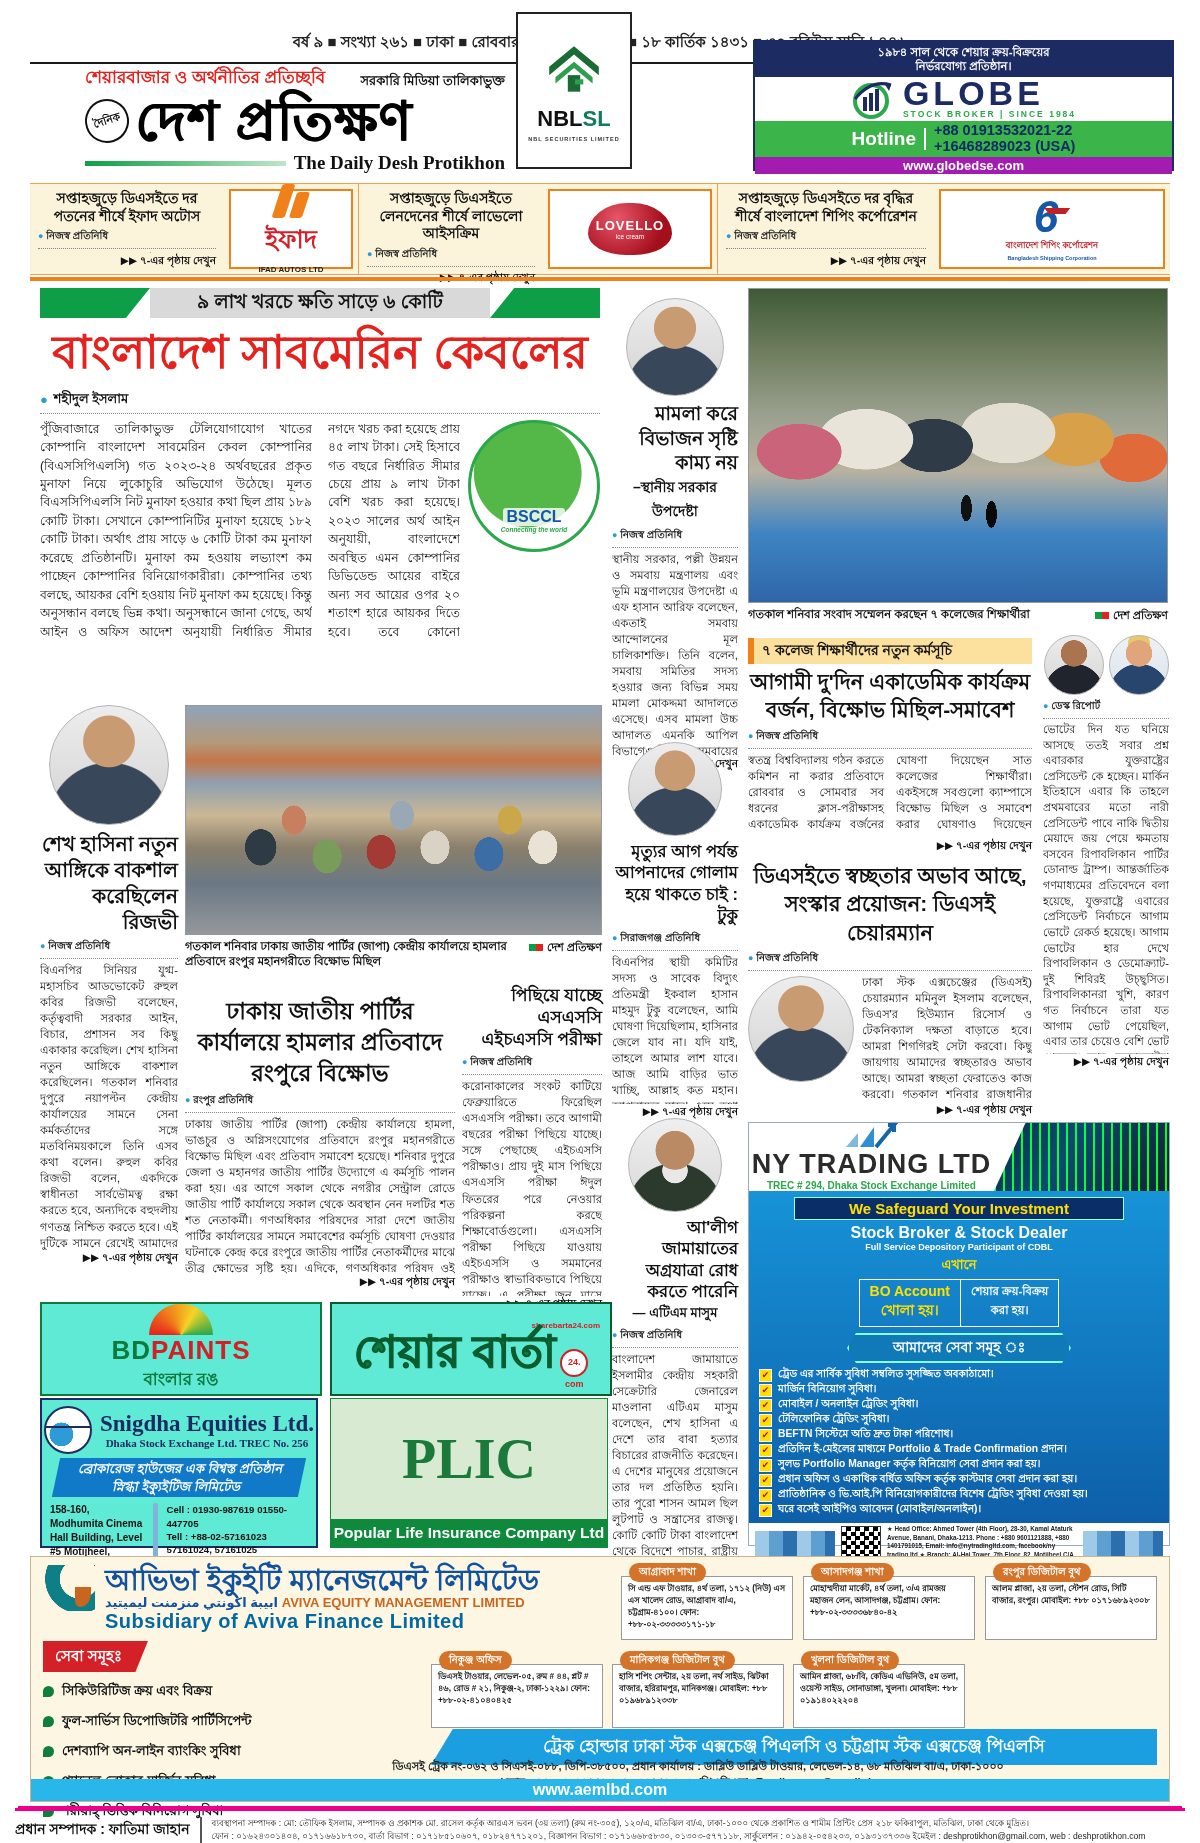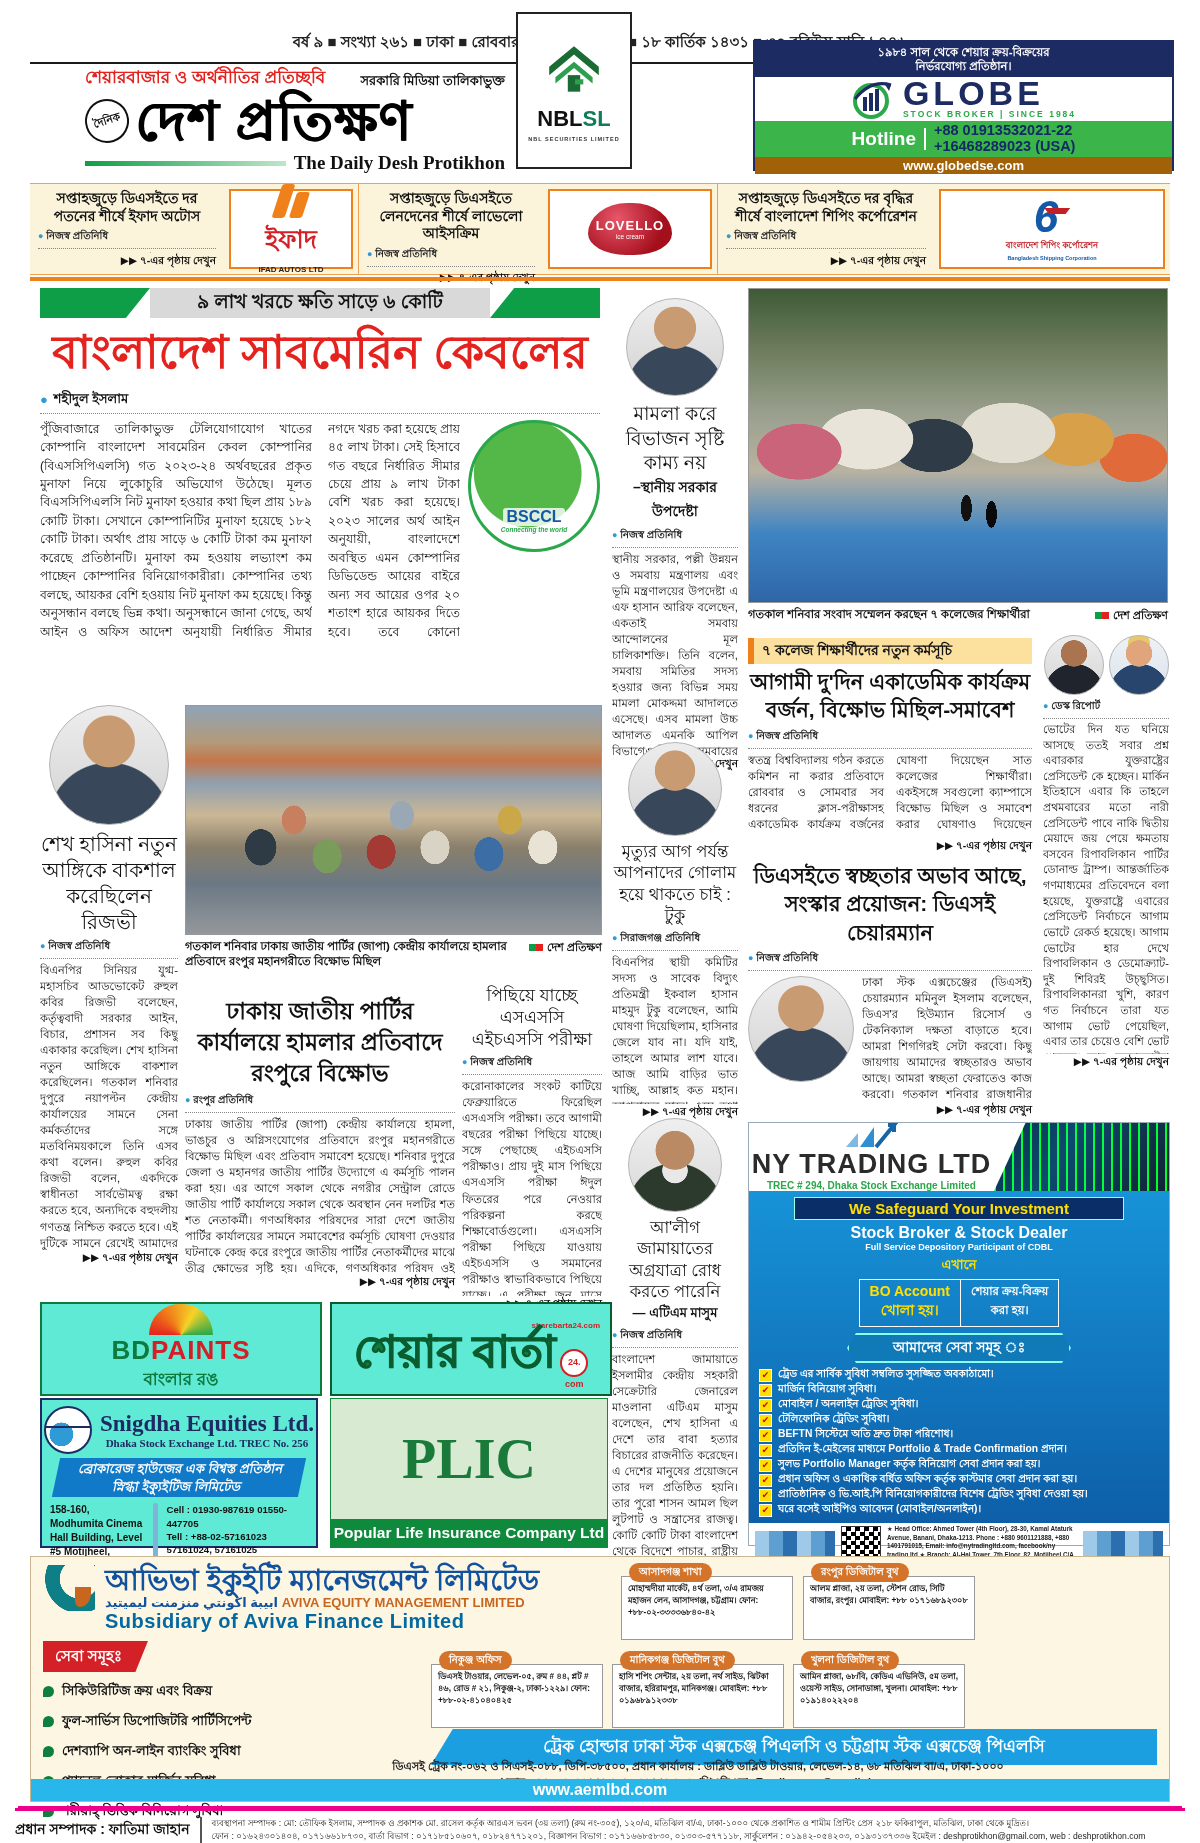--- a/index.html
+++ b/index.html
@@ -23,21 +23,21 @@
   .nbl-name span{color:#0f7c5a;}
   .nbl-sub{font-size:5.5px;letter-spacing:1px;color:#333;font-weight:bold;}
   .globe{border:2px solid #1d2b63;display:flex;flex-direction:column;background:#fff;}
   .globe-top{background:#1d2b63;color:#fff;text-align:center;font-size:11.5px;font-weight:bold;line-height:1.25;padding:3px 2px;}
   .globe-mid{flex:1;display:flex;align-items:center;justify-content:center;gap:8px;}
   .globe-word{color:#1d2b63;font-size:34px;font-weight:900;letter-spacing:4px;line-height:.9;}
   .globe-tag{color:#2aa84a;font-size:8.5px;font-weight:bold;letter-spacing:2px;}
   .globe-bar{background:#3bb54a;display:flex;align-items:center;justify-content:center;gap:8px;padding:2px 0;}
   .hotline{color:#fff;font-size:19px;font-weight:900;border-right:2px solid #fff;padding-right:8px;}
   .globe-phones{color:#122a66;font-size:14.5px;font-weight:900;line-height:1.1;}
-  .globe-web{background:#a16207;color:#fff;text-align:center;font-size:13px;font-weight:900;padding:1px 0;}
+  .globe-web{background:#a21caf;color:#fff;text-align:center;font-size:13px;font-weight:900;padding:1px 0;}
   
   .strip{background:#fcf4da;border-top:1px solid #f0a050;border-bottom:1px solid #f0a050;display:flex;align-items:stretch;}
   .st-cell{padding:6px 8px 4px;display:flex;flex-direction:column;}
   .st-head{font-size:14px;font-weight:900;text-align:center;line-height:1.25;}
   .byline{font-size:10px;font-weight:bold;color:#222;margin-top:3px;}
   .byline .dot{color:#2e9bd6;font-size:9px;}
   .dotted{border-top:1px dotted #888;margin:3px 0;}
   .st-body{font-size:10.8px;line-height:1.45;text-align:justify;overflow:hidden;flex:1;}
   .more{font-size:10.5px;font-weight:900;text-align:right;color:#111;}
   .more .arr{color:#111;}
@@ -65,21 +65,21 @@
   .byline-row{display:flex;align-items:center;gap:6px;font-size:13px;font-weight:900;margin-top:6px;}
   .body-text{font-size:12.3px;line-height:1.5;text-align:justify;overflow:hidden;}
   .lead-cols{display:flex;gap:16px;margin-top:6px;}
   .bsccl{float:right;width:132px;height:132px;border:3px solid #2aa84a;border-radius:50%;margin:0 0 6px 8px;background:radial-gradient(circle at 45% 40%,#53b848 0 52%,#fff 53%);display:flex;flex-direction:column;align-items:center;justify-content:flex-end;padding-bottom:16px;box-sizing:border-box;}
   .bsccl-name{color:#1558a7;font-weight:900;font-size:16px;background:#ffffffcc;padding:0 3px;border-radius:3px;}
   .bsccl-tag{color:#2aa84a;font-size:6.5px;font-style:italic;font-weight:bold;}
   .portrait{border-radius:50%;border:1px solid #b5b5b5;background:
     radial-gradient(circle at 50% 30%,#c89b72 0 25%,transparent 26%),
     radial-gradient(circle at 50% 100%,#39475a 0 46%,transparent 47%),
     linear-gradient(#ededed,#d2d2d2);}
-  .mid-head{font-size:19px;font-weight:400;text-align:center;line-height:1.3;}
+  .mid-head{font-size:19px;font-weight:700;text-align:right;line-height:1.3;}
   .mid-attr{font-size:14px;font-weight:900;text-align:center;}
   .photo{border:1px solid #999;}
   .photo-press{background:
     radial-gradient(9px 22px at 52% 70%,#111 0 60%,transparent 61%),
     radial-gradient(9px 22px at 58% 72%,#0a0a0a 0 60%,transparent 61%),
     radial-gradient(70px 46px at 12% 52%,#c9647a 0 60%,transparent 61%),
     radial-gradient(78px 50px at 28% 48%,#e8e4da 0 60%,transparent 61%),
     radial-gradient(66px 44px at 44% 50%,#2f3b46 0 60%,transparent 61%),
     radial-gradient(78px 50px at 62% 46%,#e3ded2 0 60%,transparent 61%),
     radial-gradient(64px 44px at 78% 48%,#d9a04a 0 60%,transparent 61%),
@@ -561,20 +561,21 @@
             <span class="av-bullet"></span>
             <span>প্যানেল ব্রোকার-মার্জিন সুবিধা</span>
           </div>
         <div class="av-svc">
             <span class="av-bullet"></span>
             <span>শরীয়াহ্‌ ভিত্তিক বিনিয়োগ সুবিধা</span>
           </div>
       </div>
 
       <div class="abs" style="left:590px;top:4px;display:flex;gap:10px;">
+        <div class="av-office"><div class="av-pill">আগ্রাবাদ শাখা</div><div class="av-card">সি এন্ড এফ টাওয়ার, ৪র্থ তলা, ১৭১২ (নিউ) এস এস খালেদ রোড, আগ্রাবাদ বা/এ, চট্টগ্রাম-৪১০০। ফোন: +৮৮-০২-৩৩৩৩৩১৭১-১৮</div></div>
         <div class="av-office"><div class="av-pill">আসাদগঞ্জ শাখা</div><div class="av-card">মোহাম্মদীয়া মার্কেট, ৪র্থ তলা, ৩/এ রামজয় মহাজন লেন, আসাদগঞ্জ, চট্টগ্রাম। ফোন: +৮৮-০২-৩৩৩৩৬৮৪০-৪২</div></div>
         <div class="av-office"><div class="av-pill">রংপুর ডিজিটাল বুথ</div><div class="av-card">আলম প্লাজা, ২য় তলা, স্টেশন রোড, সিটি বাজার, রংপুর। মোবাইল: +৮৮ ০১৭১৬৮৯২৩০৮</div></div>
       </div>
 
       <div class="abs" style="left:400px;top:92px;display:flex;gap:9px;">
         <div class="av-office"><div class="av-pill">নিকুঞ্জ অফিস</div><div class="av-card">ডিএসই টাওয়ার, লেভেল-০৫, রুম # ৪৪, প্লট # ৪৬, রোড # ২১, নিকুঞ্জ-২, ঢাকা-১২২৯। ফোন: +৮৮-০২-৪১০৪০৪২৫</div></div>
         <div class="av-office"><div class="av-pill">মানিকগঞ্জ ডিজিটাল বুথ</div><div class="av-card">হাসি শপিং সেন্টার, ২য় তলা, নর্থ সাইড, ঝিটকা বাজার, হরিরামপুর, মানিকগঞ্জ। মোবাইল: +৮৮ ০১৯৬৮৯১২৩৩৮</div></div>
         <div class="av-office"><div class="av-pill">খুলনা ডিজিটাল বুথ</div><div class="av-card">আমিন প্লাজা, ৬৮/বি, কেডিএ এভিনিউ, ৫ম তলা, ওয়েস্ট সাইড, সোনাডাঙ্গা, খুলনা। মোবাইল: +৮৮ ০১৯১৪০২২২০৪</div></div>
       </div>
 

